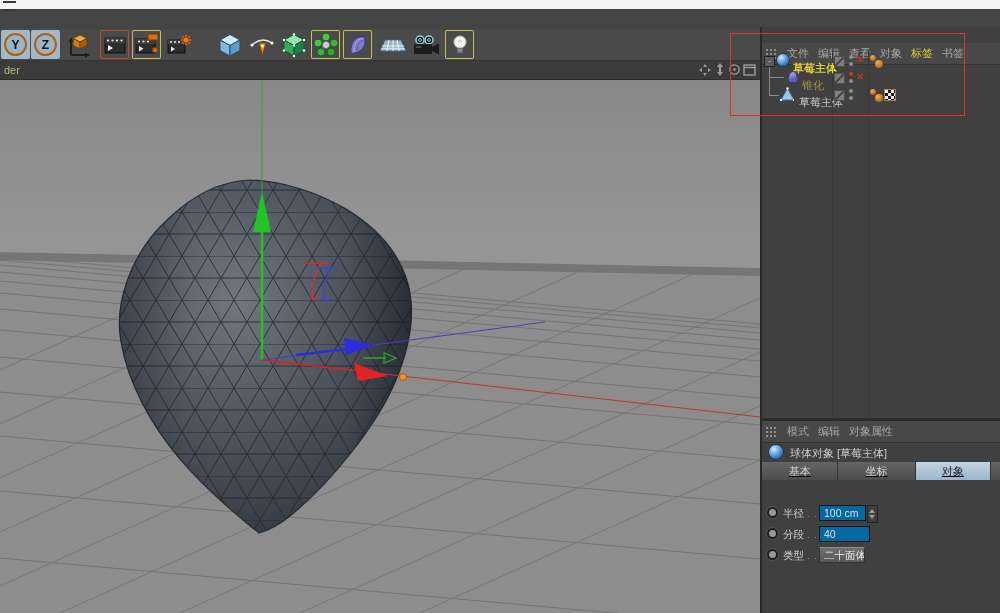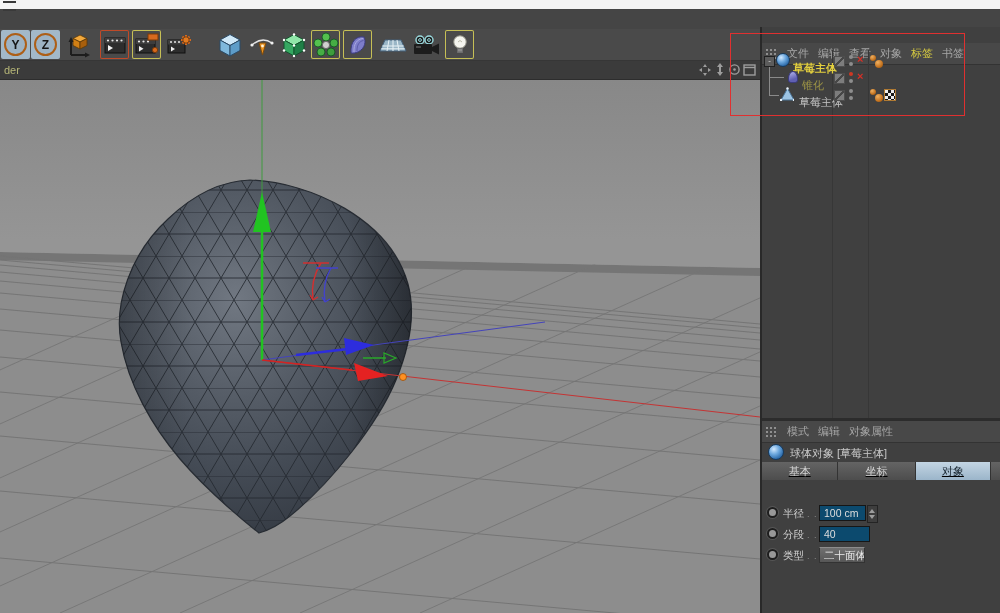--- a/index.html
+++ b/index.html
@@ -81,21 +81,21 @@
   .tab.t1{width:77px;} .tab.t2{width:78px;} .tab.t3{width:76px;}
   .tab-sliver{width:9px;background:linear-gradient(#646464,#4d4d4d);}
   .am-section{position:absolute;left:0;width:100%;height:17px;
        background:linear-gradient(#616161,#474747);border-top:1px solid #6d6d6d;border-bottom:1px solid #323232;
        color:#f0f0f0;font-weight:bold;font-size:11px;line-height:17px;padding-left:6px;box-sizing:border-box;}
   .prop{position:absolute;left:0;width:100%;height:19px;}
   .keyc{position:absolute;left:5px;top:3px;width:7px;height:7px;border:2px solid #1e1e1e;
        border-radius:50%;background:#989898;box-shadow:0 0 0 1px #565656;}
   .plabel{position:absolute;left:21px;top:3px;font-size:10.5px;color:#cfcfcf;white-space:nowrap;}
   .leader{color:#8d8d8d;letter-spacing:1px;padding-left:3px;font-size:9px;}
-  .pfield{position:absolute;left:57px;top:1px;width:41px;height:14px;background:#0c4a6e;
+  .pfield{position:absolute;left:57px;top:1px;width:41px;height:14px;background:#0369a1;
        border:1px solid #161616;color:#dedede;font-size:10.5px;line-height:14px;padding-left:4px;}
   .stepper{position:absolute;left:105px;top:1px;width:9px;height:16px;background:#3e3e3e;border:1px solid #242424;}
   .stepper i{position:absolute;left:1px;width:0;height:0;border-left:3px solid transparent;border-right:3px solid transparent;}
   .stepper i.up{top:3px;border-bottom:4px solid #9d9d9d;}
   .stepper i.dn{bottom:3px;border-top:4px solid #9d9d9d;}
   .pdrop{position:absolute;left:57px;top:1px;width:40px;height:14px;overflow:hidden;white-space:nowrap;
        background:linear-gradient(#707070,#575757);border:1px solid #333;border-top-color:#8c8c8c;
        color:#ececec;font-size:10.5px;line-height:14px;padding-left:4px;}
   .pcheck{position:absolute;left:60px;top:2px;width:12px;height:12px;background:#232323;
        border:1px solid #0f0f0f;color:#f2f2f2;font-size:10px;line-height:12px;text-align:center;}

